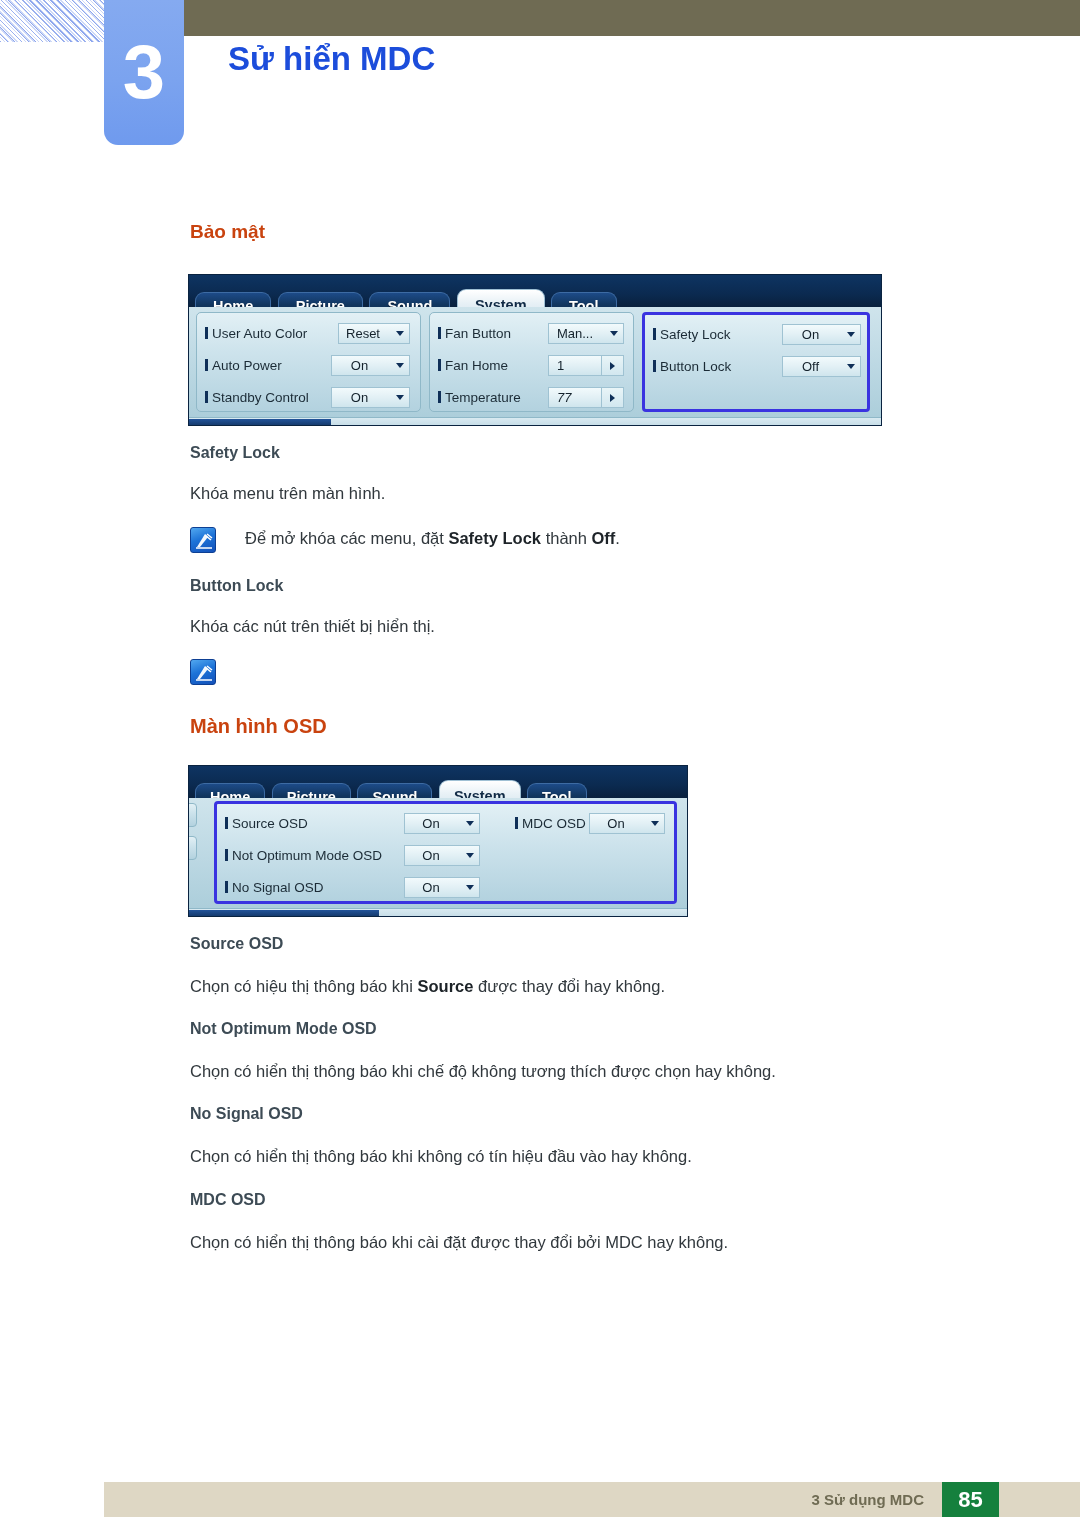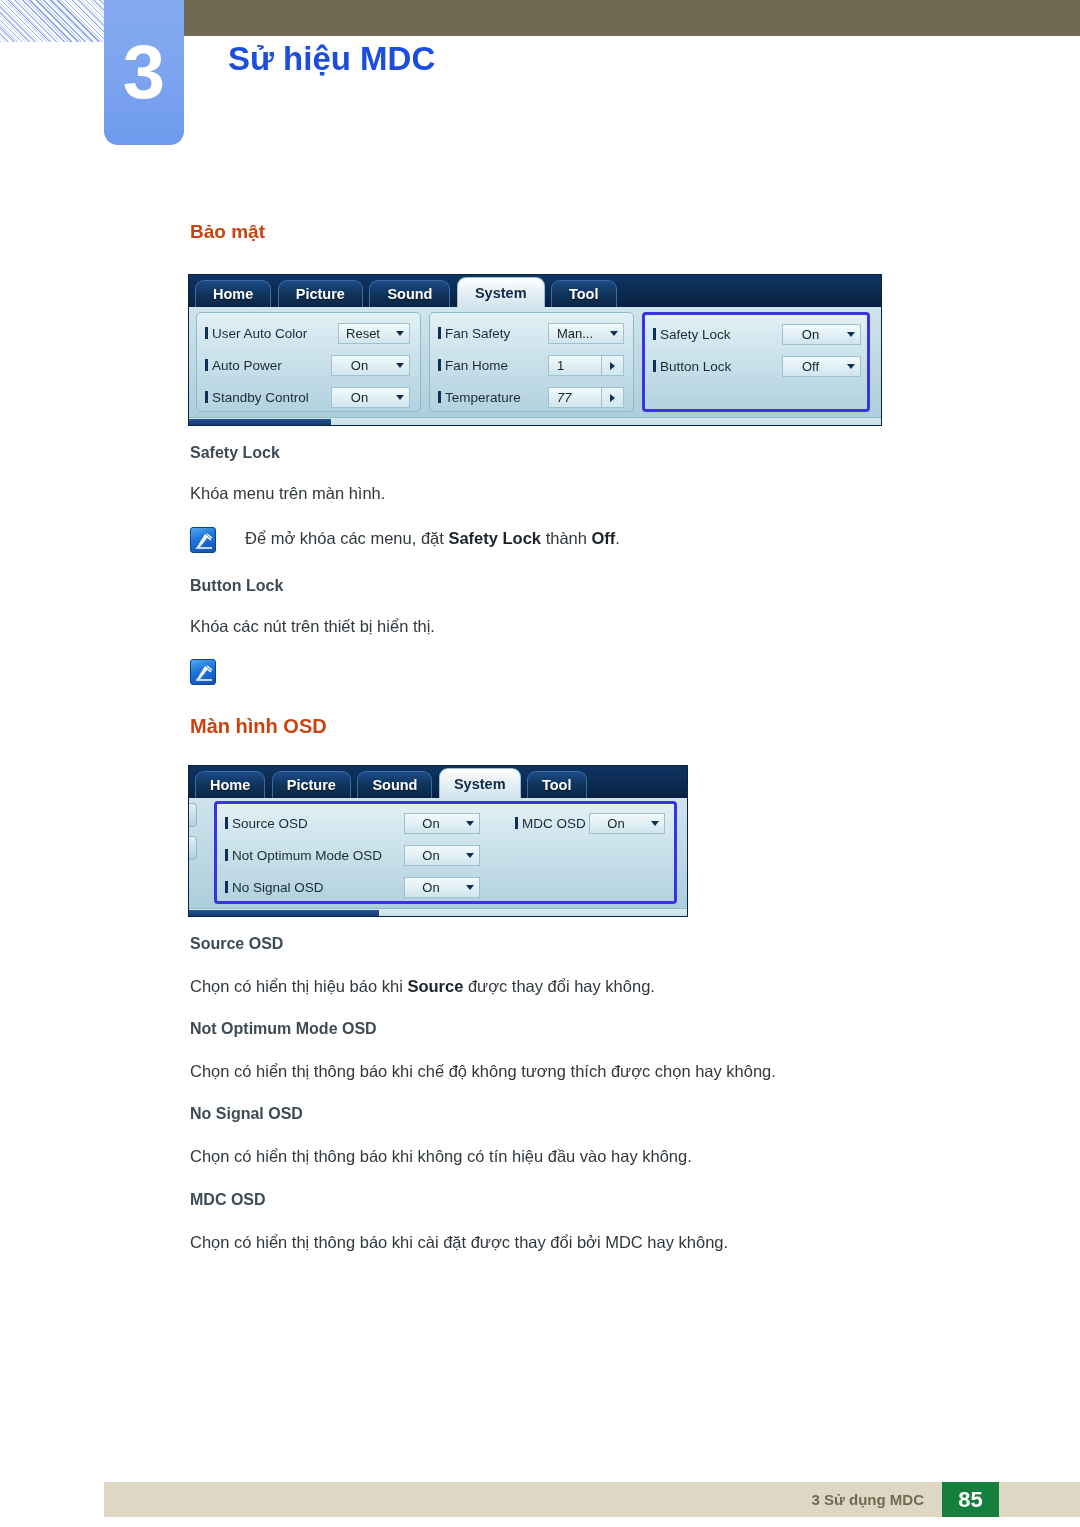--- a/index.html
+++ b/index.html
@@ -128,21 +128,21 @@
     text-shadow: 0 1px 1px rgba(0,0,0,.6);
     vertical-align: bottom;
   }
   .tab.active {
     color: #102a45;
     background: linear-gradient(180deg,#ffffff 0%, #e8f1f6 45%, #d3e4ee 100%);
     border: 1px solid #9fc0d4;
     border-bottom: none;
     text-shadow: none;
     height: 30px;
-    margin-top: 2px;
+    margin-top: 14px;
     line-height: 30px;
   }
   .mdc-body {
     position: relative;
     background: linear-gradient(180deg,#cfe4ec 0%, #bcd8e3 50%, #a9ccd9 100%);
     padding: 6px 5px 0 5px;
   }
   .grp {
     position: absolute;
     background: linear-gradient(180deg,#e2f0f5 0%, #cde3ec 40%, #b3d2df 100%);
@@ -250,21 +250,21 @@
   }
 </style>
 </head>
 <body>
 
 <div class="hatch"></div>
 <div class="hatch2"></div>
 <div class="topbar"></div>
 <div class="chapnum-box"></div>
 <div class="chapnum">3</div>
-<div class="chaptitle">Sử hiệu MDC</div>
+<div class="chaptitle">Sử hiển MDC</div>
 
 <div class="h-orange" style="left:190px; top:221px;">Bảo mật</div>
 
 <div class="mdc" style="left:188px; top:274px; width:694px; height:152px;">
   <div class="mdc-tabs">
     <span class="tab">Home</span>
     <span class="tab">Picture</span>
     <span class="tab">Sound</span>
     <span class="tab active">System</span>
     <span class="tab">Tool</span>
@@ -290,21 +290,21 @@
         <span class="lbl"><i class="bar"></i><span>Standby Control</span></span>
         <span class="ctl" style="left:134px; top:0; width:79px;">
           <span class="val">On</span>
           <i class="arrow"></i>
         </span>
       </div>
     </div>
 
     <div class="grp" style="left:240px; top:5px; width:205px; height:100px;">
       <div class="row" style="left:0; top:10px; width:100%;">
-        <span class="lbl"><i class="bar"></i><span>Fan Safety</span></span>
+        <span class="lbl"><i class="bar"></i><span>Fan Button</span></span>
         <span class="ctl" style="left:118px; top:0; width:76px;">
           <span class="val">Man...</span>
           <i class="arrow"></i>
         </span>
       </div>
       <div class="row" style="left:0; top:42px; width:100%;">
         <span class="lbl"><i class="bar"></i><span>Fan Home</span></span>
         <span class="ctl spin" style="left:118px; top:0; width:76px;">
           <span class="val" style="text-align:left; padding-left:8px;">1</span>
           <span class="spinbtn">
@@ -422,21 +422,21 @@
       </div>
     </div>
 
     <div class="scrollbar">
       <div class="scrollthumb" style="width:190px;"></div>
     </div>
   </div>
 </div>
 
 <div class="h-sub" style="left:190px; top:935px;">Source OSD</div>
-<div class="para" style="left:190px; top:975px;"><span>Chọn có hiển thị hiệu báo khi </span><b>Source</b><span> được thay đổi hay không.</span></div>
+<div class="para" style="left:190px; top:975px;"><span>Chọn có hiệu thị thông báo khi </span><b>Source</b><span> được thay đổi hay không.</span></div>
 
 <div class="h-sub" style="left:190px; top:1020px;">Not Optimum Mode OSD</div>
 <div class="para" style="left:190px; top:1060px;">Chọn có hiển thị thông báo khi chế độ không tương thích được chọn hay không.</div>
 
 <div class="h-sub" style="left:190px; top:1105px;">No Signal OSD</div>
 <div class="para" style="left:190px; top:1145px;">Chọn có hiển thị thông báo khi không có tín hiệu đầu vào hay không.</div>
 
 <div class="h-sub" style="left:190px; top:1191px;">MDC OSD</div>
 <div class="para" style="left:190px; top:1231px;">Chọn có hiển thị thông báo khi cài đặt được thay đổi bởi MDC hay không.</div>
 

